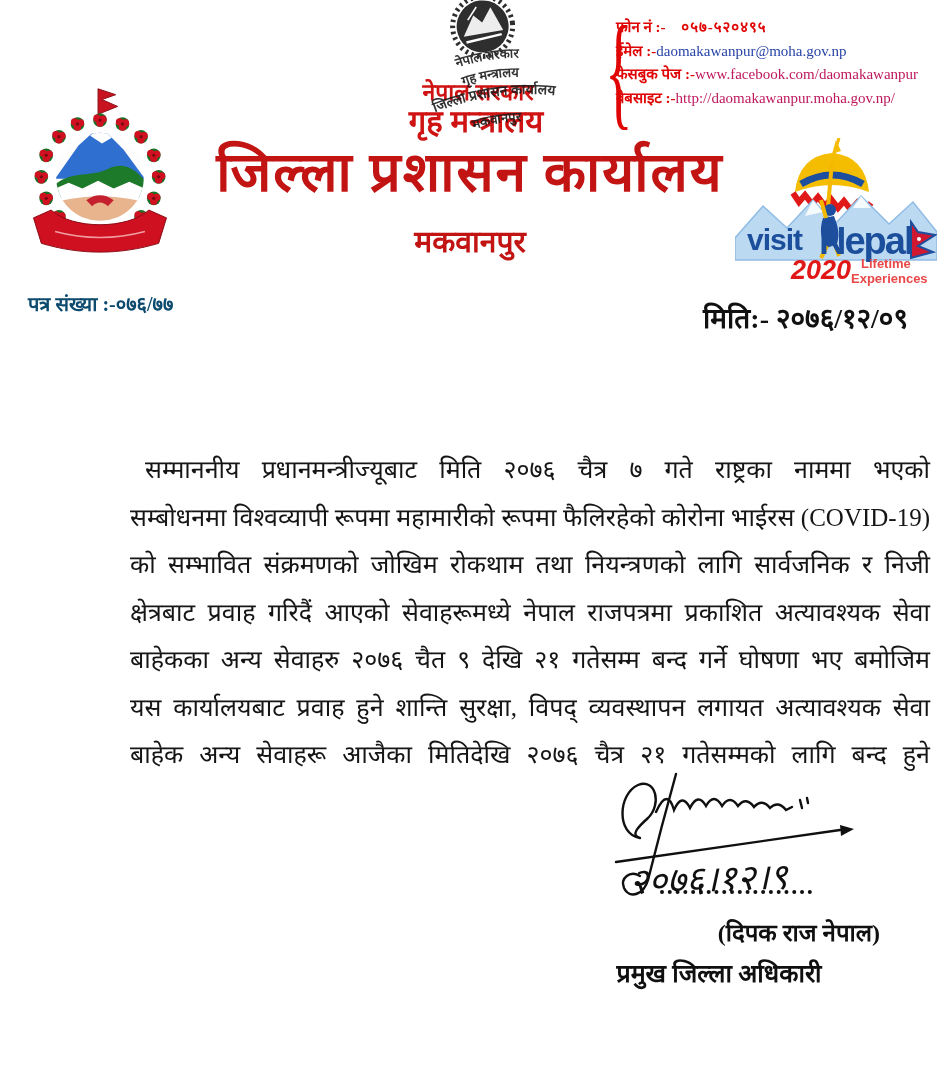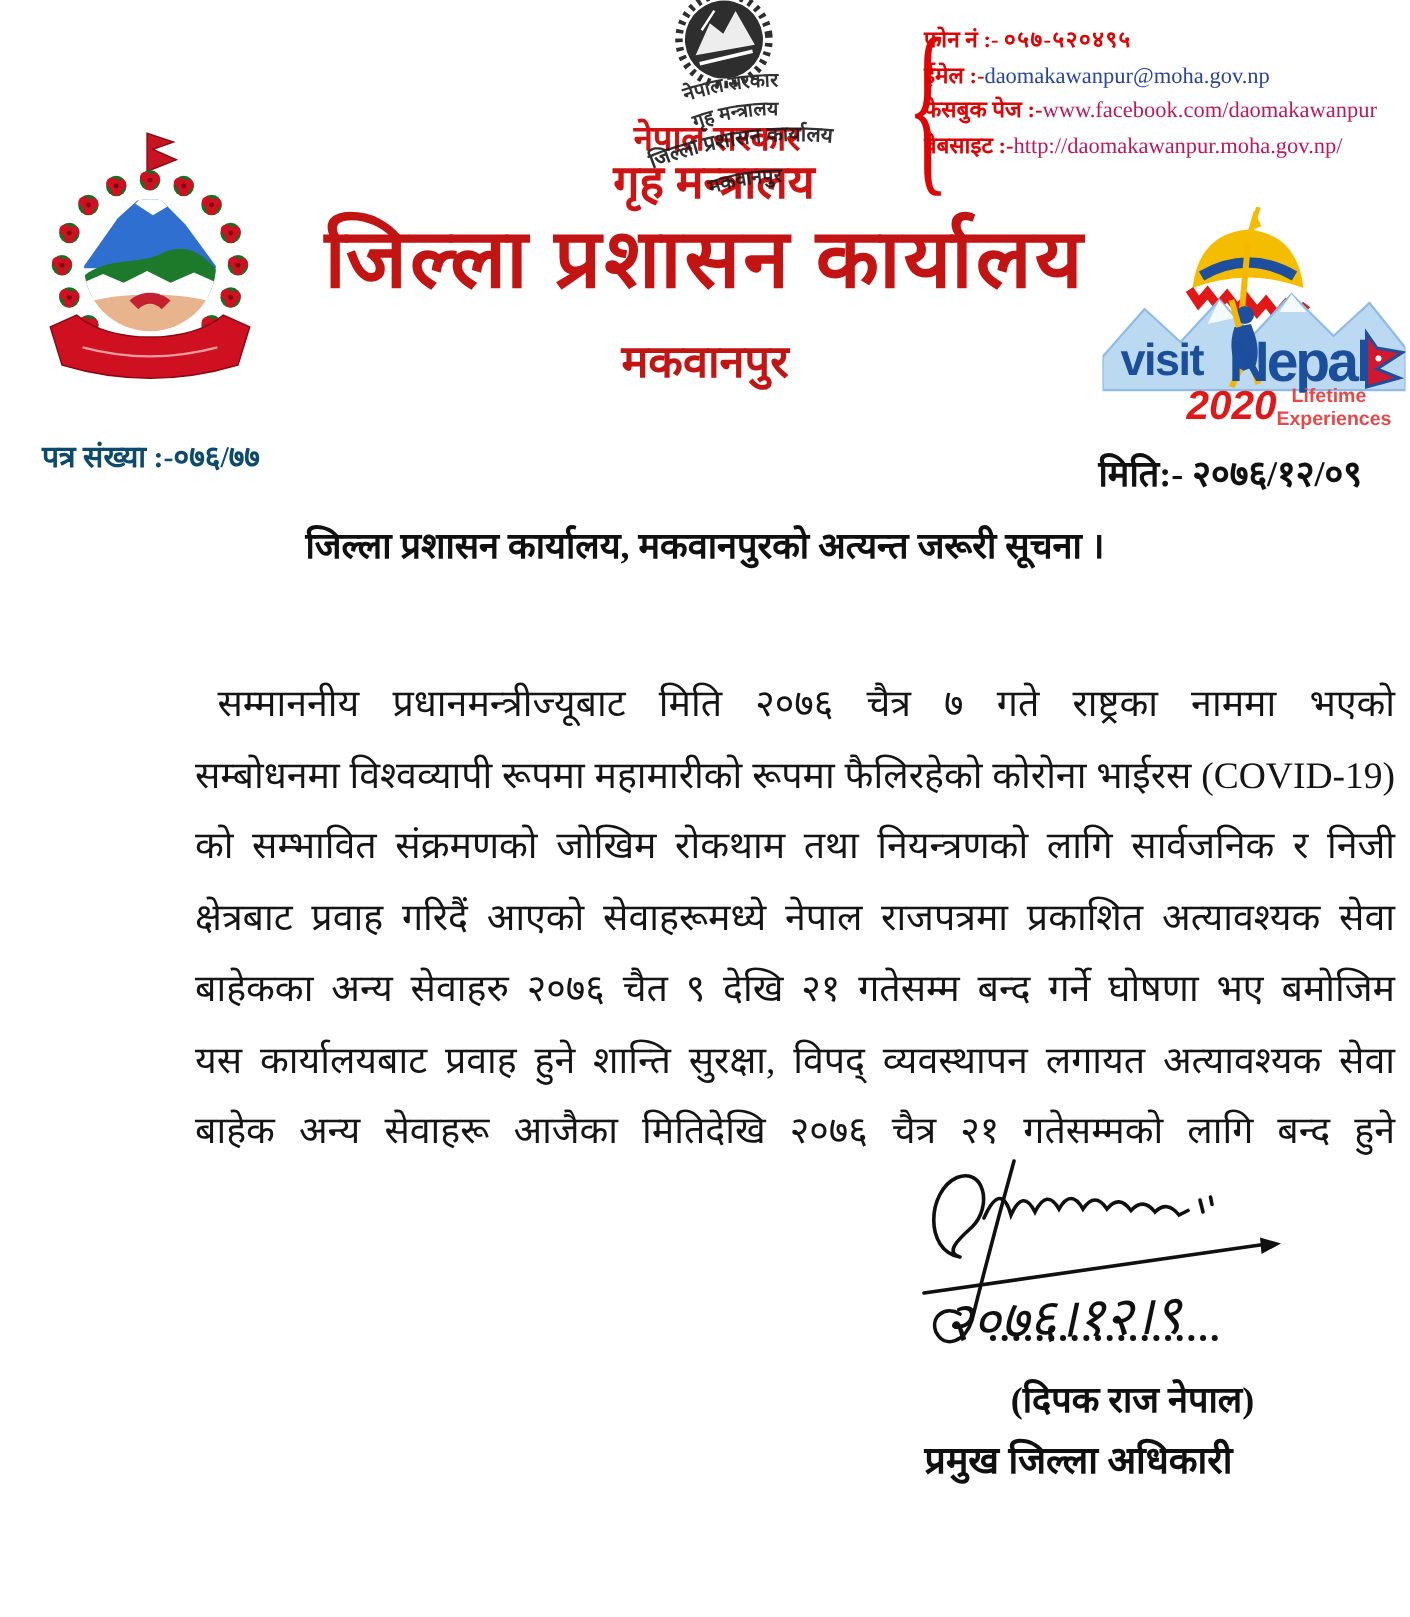--- a/index.html
+++ b/index.html
@@ -38,33 +38,33 @@
 
   .contact-brace {
     position:absolute; left:588px; top:6px; color:#e00505;
     font-size:128px; line-height:128px; transform:scaleX(.45);
     font-family:"Liberation Serif",serif; font-weight:normal;
   }
   .contact { position:absolute; left:616px; top:16px; width:320px; }
   .contact-row { font-size:15px; line-height:23.5px; white-space:nowrap; }
   .contact-row .lbl { color:#e00505; font-weight:bold; }
   .contact-row .val { color:#e00505; font-weight:bold; }
-  .contact-row .val.devnum { letter-spacing:1px; }
+  .contact-row .val.devnum { letter-spacing:1px;margin-left:12px; }
   .contact-row .val.blue { color:#2743a6; font-weight:normal; }
   .contact-row .val.latin { font-weight:normal; color:#be185d; }
 
   .visit-logo { position:absolute; left:735px; top:138px; }
 
   
   .ref-no {
     position:absolute; left:28px; top:290px; font-size:20px; font-weight:bold;
     color:#0c4a6e; white-space:nowrap;
   }
   .letter-date {
-    position:absolute; right:32px; top:298px; font-size:24px; font-weight:bold;
+    position:absolute; right:32px; top:298px; font-size:28px; font-weight:bold;
     color:#111; white-space:nowrap;
   }
 
   
   .subject {
     position:absolute; left:0; top:346px; width:940px; text-align:center;
     font-size:24px; font-weight:bold; color:#101010;
   }
 
   
@@ -79,21 +79,21 @@
   .bline.indent { padding-left:15px; }
   .bline.last { text-align-last:left; white-space:normal; }
 
   
   .sig-svg { position:absolute; left:606px; top:772px; }
   .dotted-line {
     position:absolute; left:660px; top:876px; width:152px; height:18px;
     border-bottom:4px dotted #111;
   }
   .sig-name {
-    position:absolute; left:630px; top:915px; width:250px; text-align:center;
+    position:absolute; left:630px; top:915px; width:250px; text-align:right;
     font-size:24px; font-weight:bold; color:#101010; white-space:nowrap;
   }
   .sig-title {
     position:absolute; left:584px; top:955px; width:270px; text-align:center;
     font-size:25px; font-weight:bold; color:#101010; white-space:nowrap;
   }
 </style>
 </head>
 <body>
 
@@ -320,21 +320,20 @@
   </svg>
 
   <div class="ref-no">
     <span>पत्र संख्या :-</span><span>०७६/७७</span>
   </div>
   <div class="letter-date">
     <span>मिति:-</span>
     <span>२०७६/१२/०९</span>
   </div>
 
-  <div class="subject">जिल्ला प्रशासन कार्यालय, मकवानपुरको अत्यन्त जरूरी सूचना ।</div>
 
   <div class="body-text">
     <div class="bline indent">सम्माननीय प्रधानमन्त्रीज्यूबाट मिति २०७६ चैत्र ७ गते राष्ट्रका नाममा भएको</div>
     <div class="bline">सम्बोधनमा विश्वव्यापी रूपमा महामारीको रूपमा फैलिरहेको कोरोना भाईरस (COVID-19)</div>
     <div class="bline">को सम्भावित संक्रमणको जोखिम रोकथाम तथा नियन्त्रणको लागि सार्वजनिक र निजी</div>
     <div class="bline">क्षेत्रबाट प्रवाह गरिदैं आएको सेवाहरूमध्ये नेपाल राजपत्रमा प्रकाशित अत्यावश्यक सेवा</div>
     <div class="bline">बाहेकका अन्य सेवाहरु २०७६ चैत ९ देखि २१ गतेसम्म बन्द गर्ने घोषणा भए बमोजिम</div>
     <div class="bline">यस कार्यालयबाट प्रवाह हुने शान्ति सुरक्षा, विपद् व्यवस्थापन लगायत अत्यावश्यक सेवा</div>
     <div class="bline">बाहेक अन्य सेवाहरू आजैका मितिदेखि २०७६ चैत्र २१ गतेसम्मको लागि बन्द हुने</div>
   </div>

